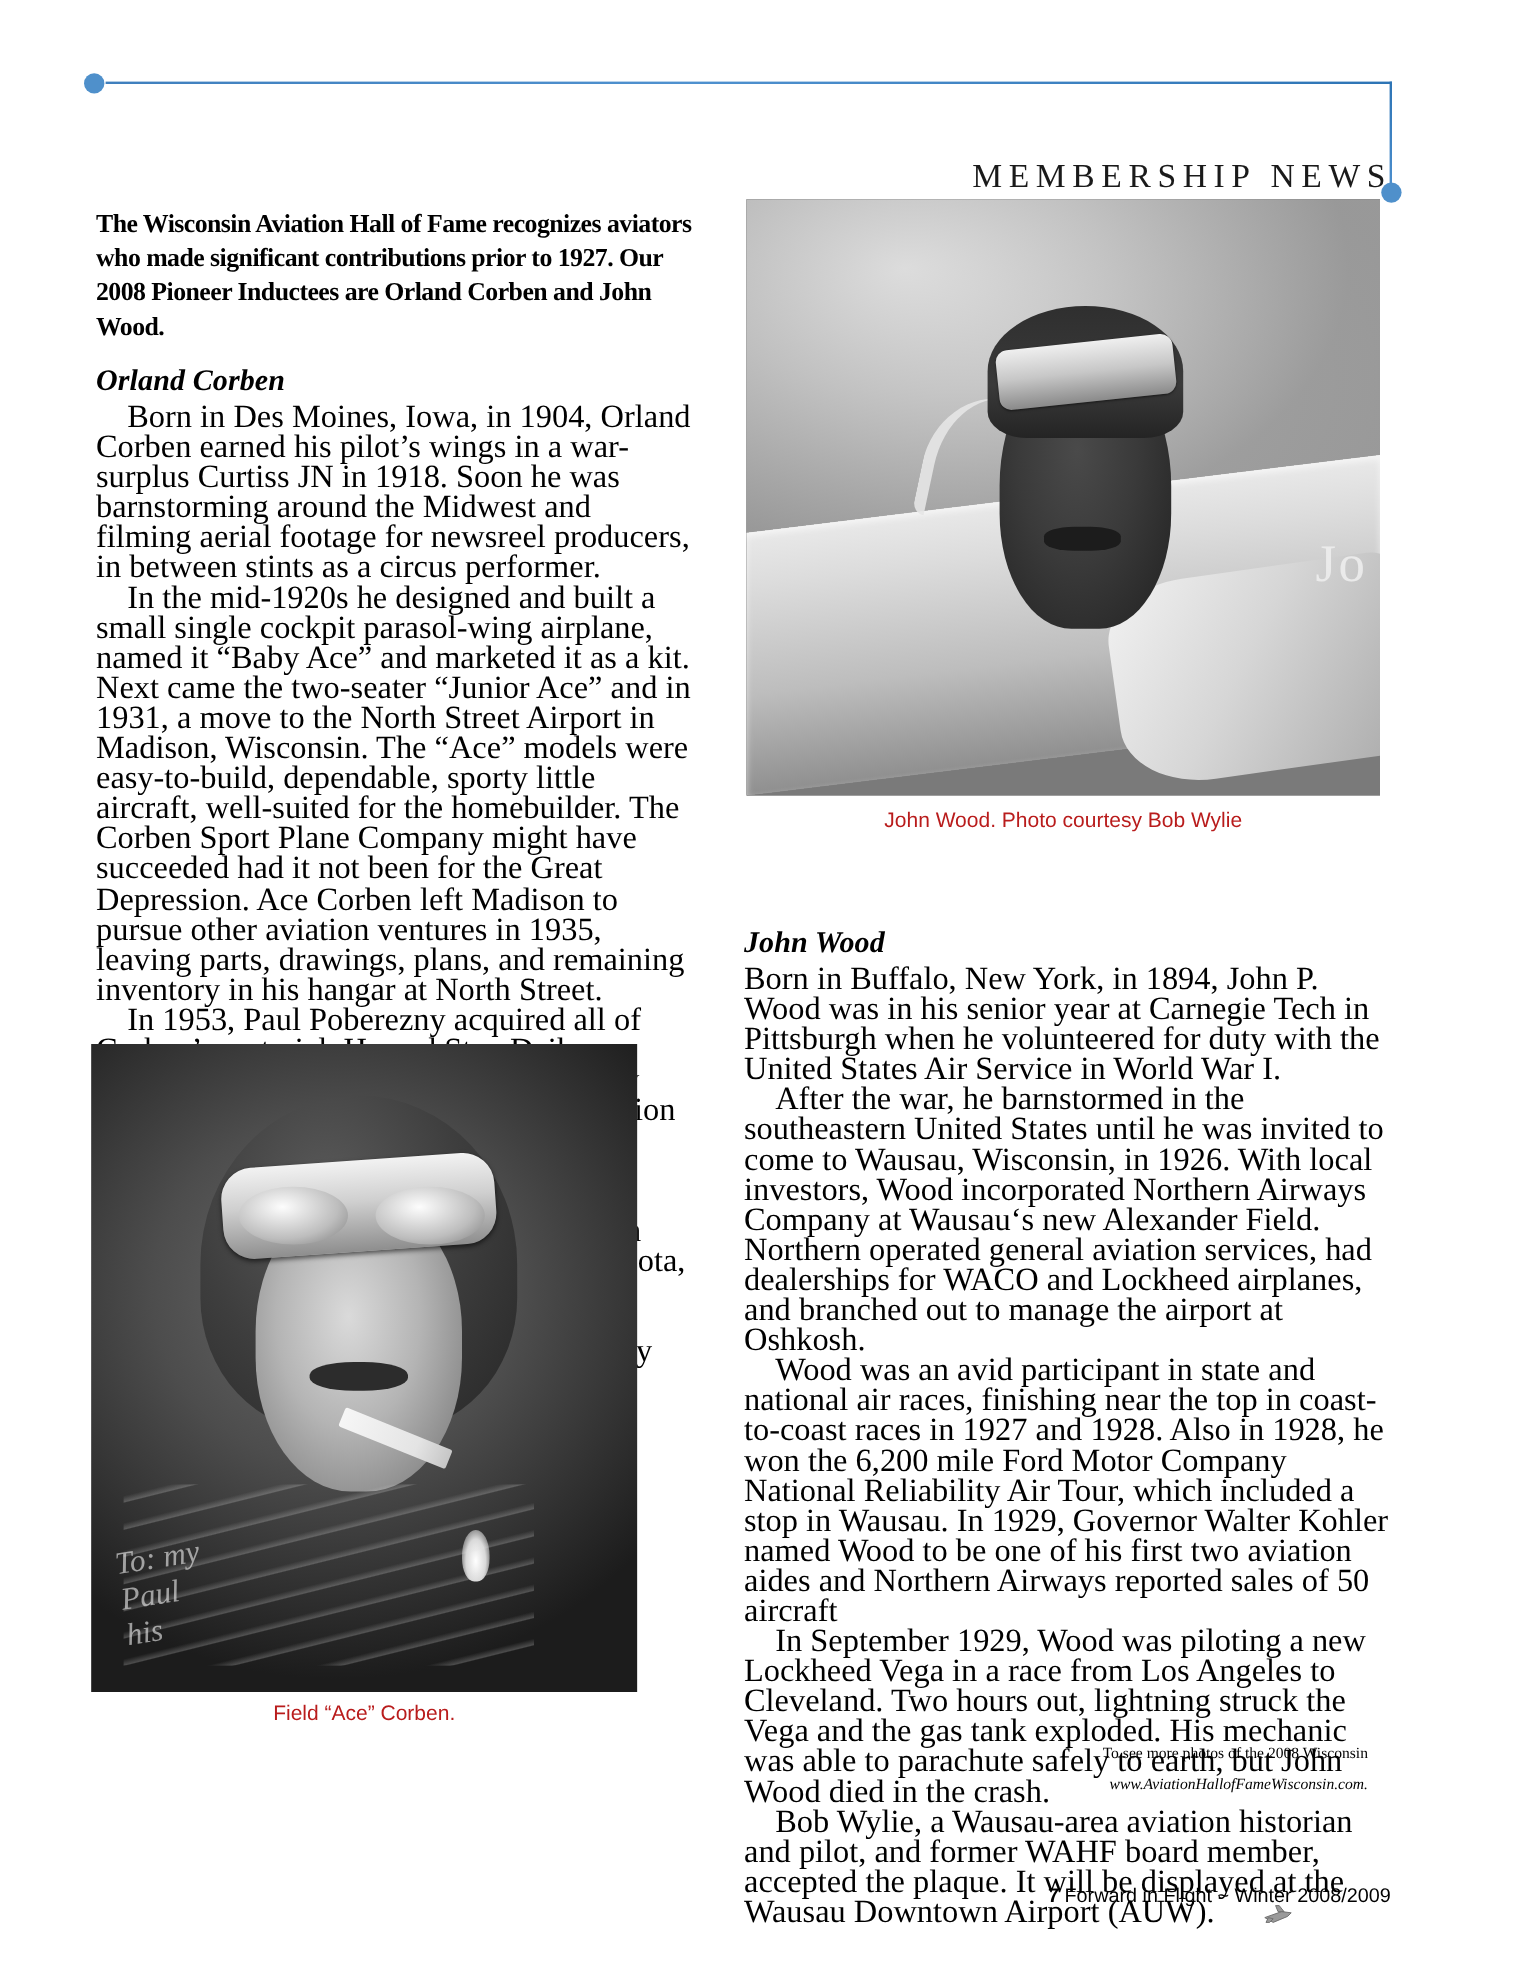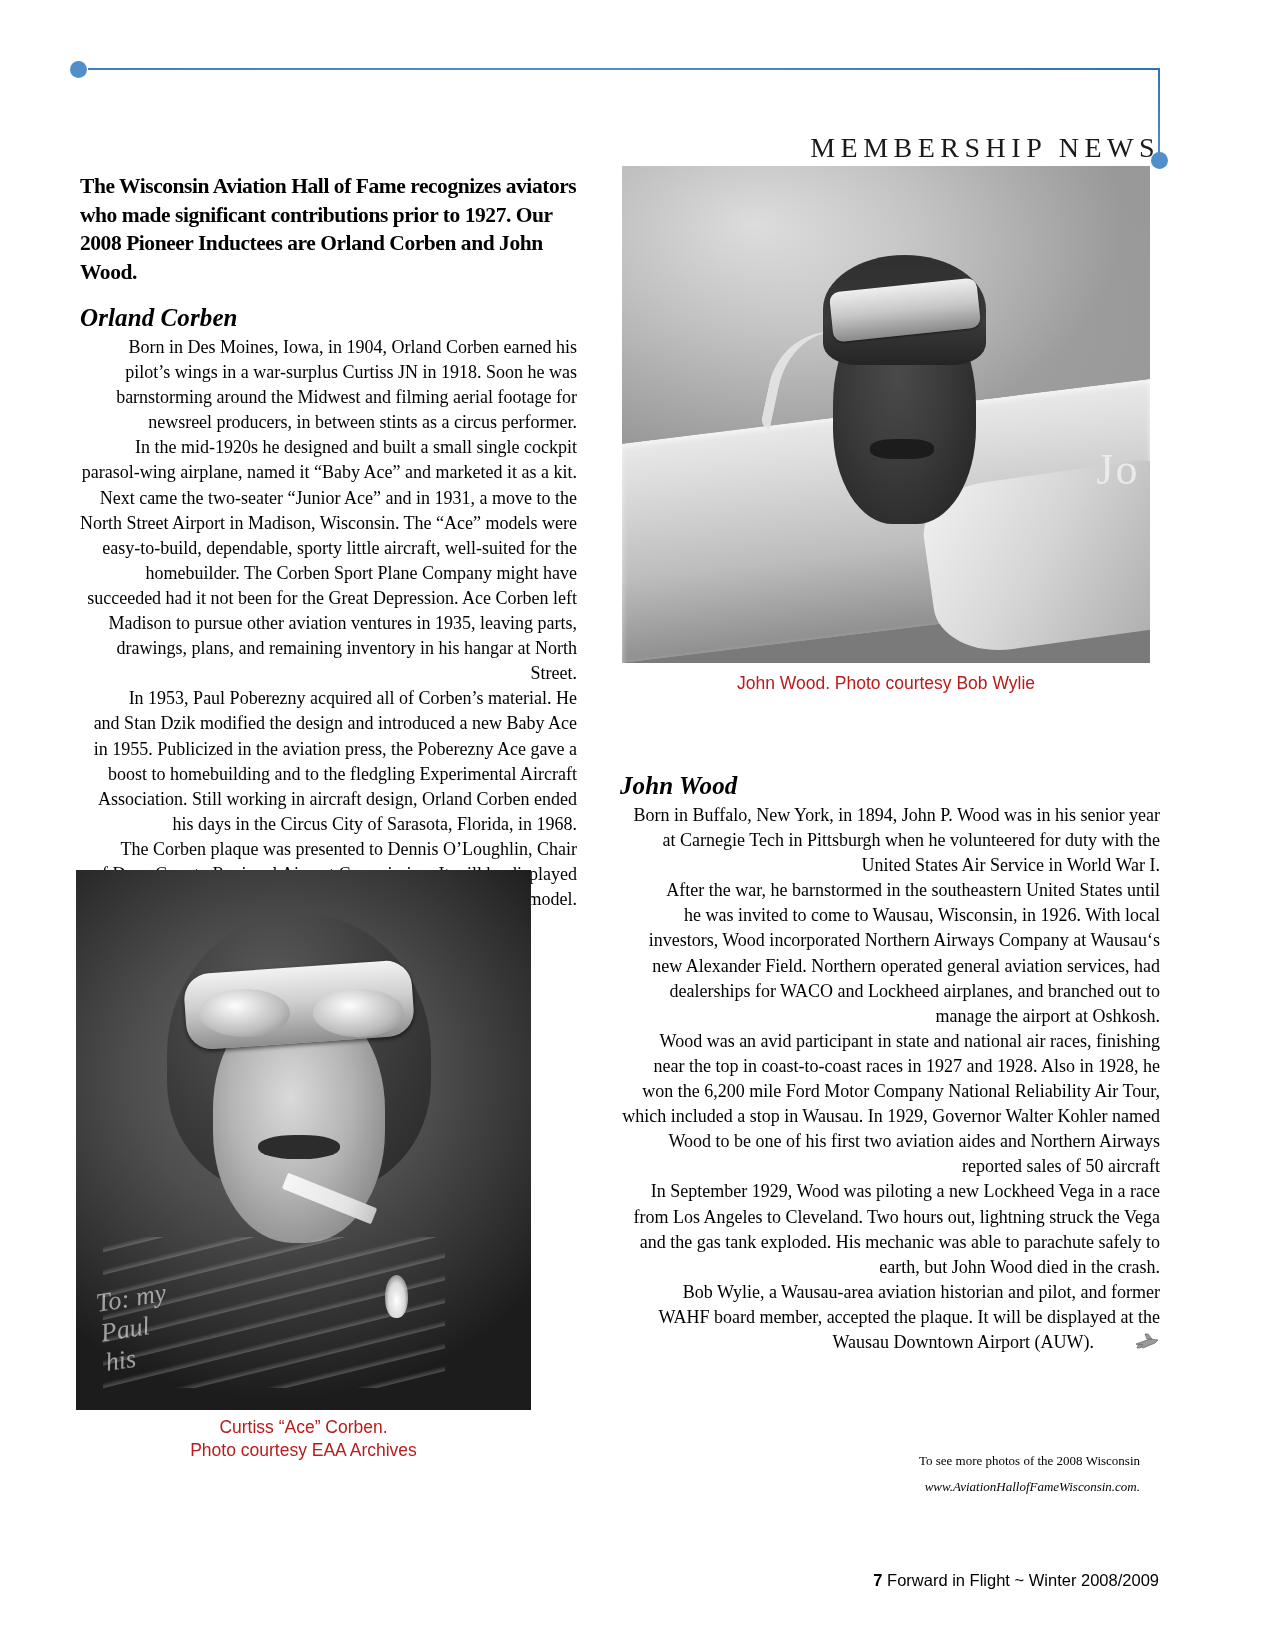--- a/index.html
+++ b/index.html
@@ -91,24 +91,24 @@
     font-style: italic;
     font-weight: bold;
     font-size: 25px;
     line-height: 30px;
     margin: 0 0 2px 0;
     letter-spacing: 0.1px;
   }
 
   p.body {
     font-family: "Liberation Serif", serif;
-    font-size: 18px;
+    font-size: 27px;
     line-height: 25.1px;
     margin: 0;
-    text-align: right;
+    text-align: left;
   }
   p.body.indent { text-indent: 26px; }
 
   
   .photo {
     position: relative;
     overflow: hidden;
     background: #777;
   }
   .photo-john {
@@ -342,22 +342,21 @@
   <div class="ph-corben-lens-r"></div>
   <div class="ph-corben-stache"></div>
   <div class="ph-corben-cig"></div>
   <div class="ph-corben-flame"></div>
   <div class="ph-corben-signature"></div>
   <div class="ph-corben-sigtext">To: my
 Paul
 his</div>
 </div>
 <div class="caption caption-corben">
-  <div>Curtiss “Ace” Corben.</div>
-  <div>Photo courtesy EAA Archives</div>
+  <div>Field “Ace” Corben.</div>
 </div>
 
 <div class="col-right" style="top:771px;">
   <h2 class="sub">John Wood</h2>
   <p class="body">Born in Buffalo, New York, in 1894, John P. Wood was in his senior year at Carnegie Tech in Pittsburgh when he volunteered for duty with the United States Air Service in World War I.</p>
   <p class="body indent">After the war, he barnstormed in the southeastern United States until he was invited to come to Wausau, Wisconsin, in 1926. With local investors, Wood incorporated Northern Airways Company at Wausau‘s new Alexander Field. Northern operated general aviation services, had dealerships for WACO and Lockheed airplanes, and branched out to manage the airport at Oshkosh.</p>
   <p class="body indent">Wood was an avid participant in state and national air races, finishing near the top in coast-to-coast races in 1927 and 1928. Also in 1928, he won the 6,200 mile Ford Motor Company National Reliability Air Tour, which included a stop in Wausau. In 1929, Governor Walter Kohler named Wood to be one of his first two aviation aides and Northern Airways reported sales of 50 aircraft</p>
   <p class="body indent">In September 1929, Wood was piloting a new Lockheed Vega in a race from Los Angeles to Cleveland. Two hours out, lightning struck the Vega and the gas tank exploded. His mechanic was able to parachute safely to earth, but John Wood died in the crash.</p>
   <p class="body indent"><span>Bob Wylie, a Wausau-area aviation historian and pilot, and former WAHF board member, accepted the plaque. It will be displayed at the Wausau Downtown Airport (AUW).</span><span class="plane-glyph"><svg width="26" height="18" viewBox="0 0 26 18" aria-hidden="true">
           <g fill="#9a9a9a" stroke="#6f6f6f" stroke-width="0.8">

